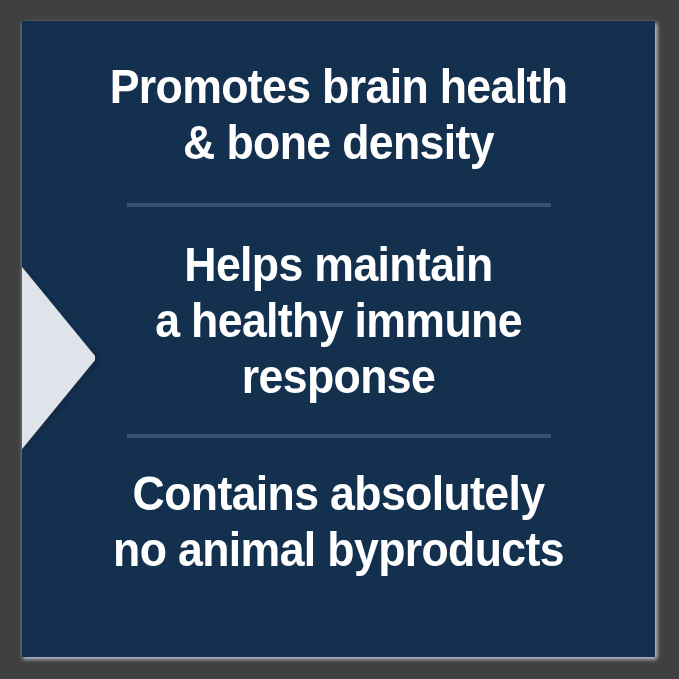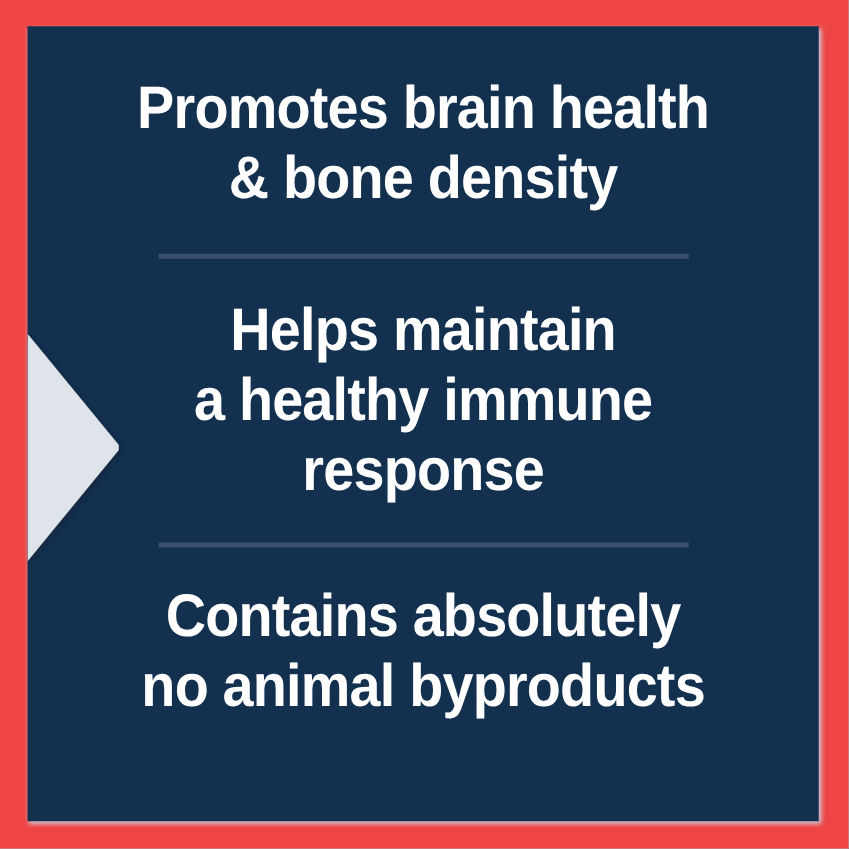--- a/index.html
+++ b/index.html
@@ -11,21 +11,21 @@
     height: 679px;
     background: #dfe4ea;
     font-family: "Liberation Sans", sans-serif;
     overflow: hidden;
   }
 
   #stage {
     position: relative;
     width: 679px;
     height: 679px;
-    background: #ef4444;
+    background: #404040;
   }
 
   
   .panel-shadow {
     position: absolute;
     left: 23px;
     top: 23px;
     width: 634px;
     height: 636px;
     background: #c9d1dc;

